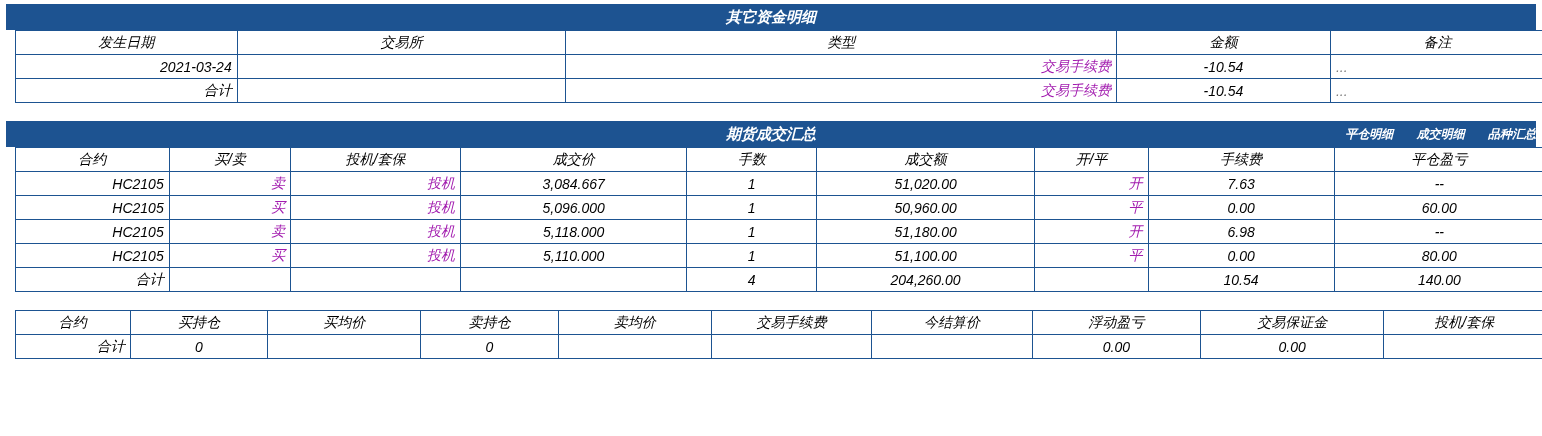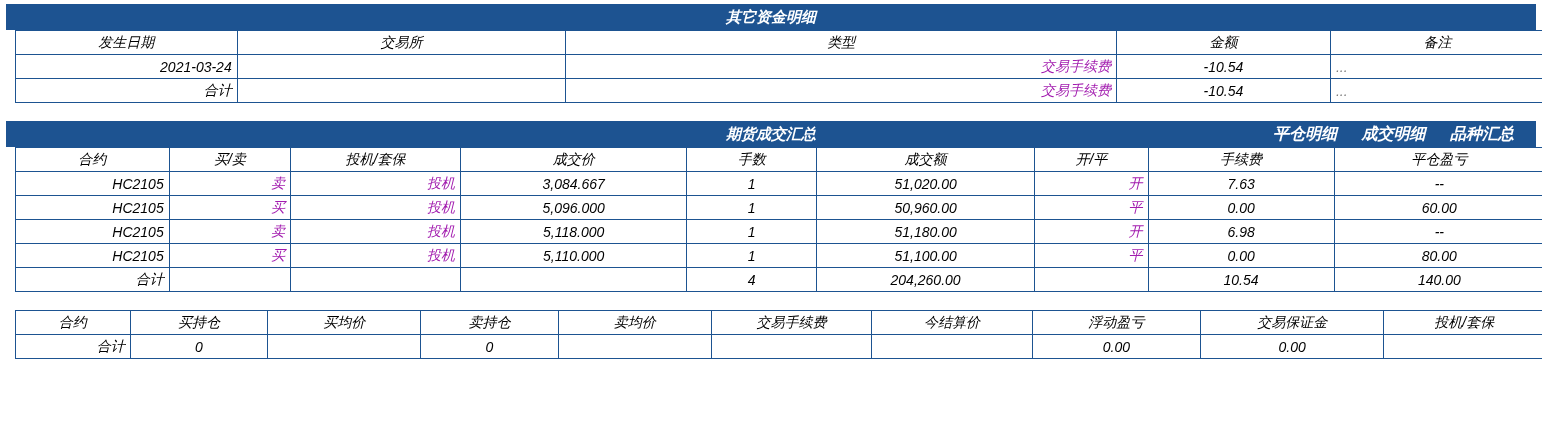--- a/index.html
+++ b/index.html
@@ -35,26 +35,26 @@
     text-align: center;
     box-sizing: border-box;
   }
   .sec-title .title-text {
     display: block;
     width: 100%;
     text-align: center;
   }
   .sec-links {
     position: absolute;
-    right: 22px;
+    right: 0;
     top: 0;
     height: 26px;
     line-height: 26px;
     font-weight: bold;
-    font-size: 16px;
+    font-size: 12px;
     white-space: nowrap;
   }
   .sec-links span {
     margin-left: 20px;
     color: #ffffff;
     cursor: pointer;
   }
   table.grid {
     border-collapse: collapse;
     width: 100%;

